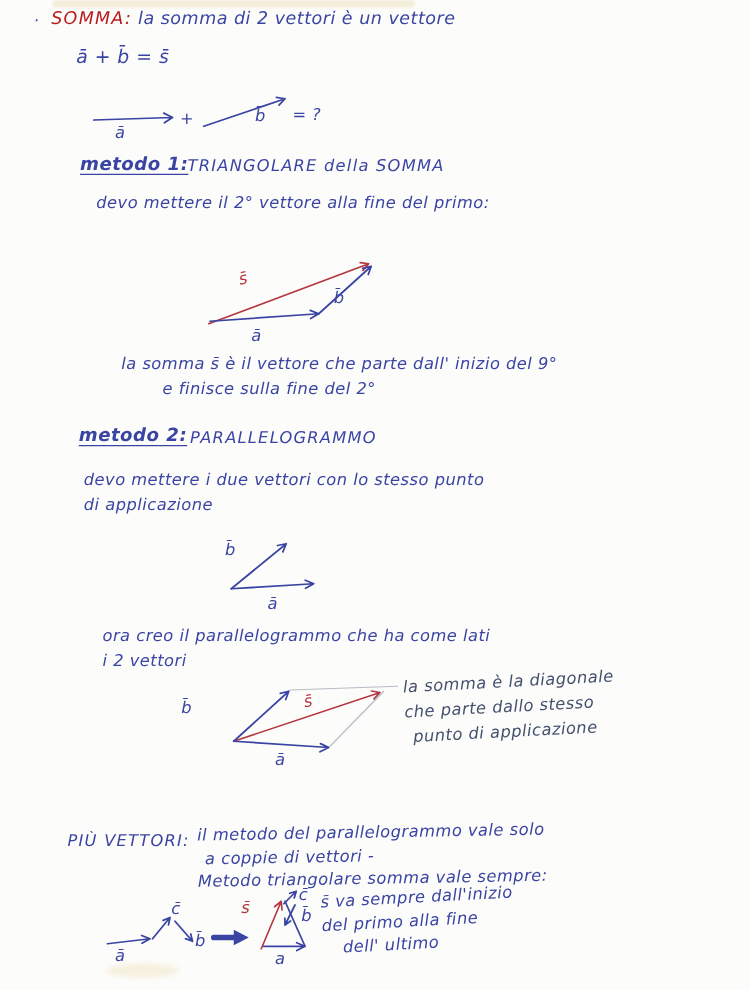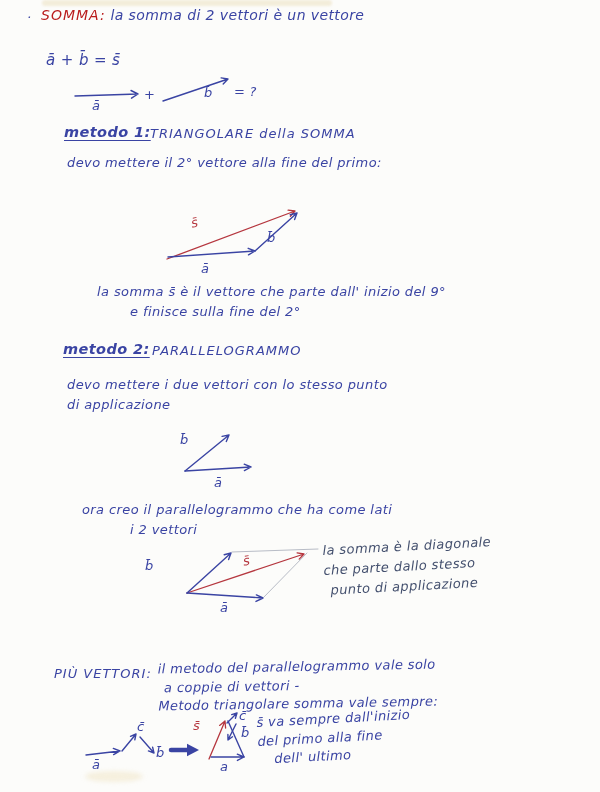--- a/index.html
+++ b/index.html
@@ -38,34 +38,34 @@
 
   <div class="smudge-top"></div>
   <div class="smudge-bottom"></div>
 
   <div class="abs sm" style="left:27px;top:10px;">·</div>
   <div class="abs" style="left:41px;top:7px;">
     <span class="red caps">SOMMA:</span>
     <span>la somma di 2 vettori è un vettore</span>
   </div>
 
-  <div class="abs lg" style="left:46px;top:36px;margin-top:15px;">ā + b̄ = s̄</div>
+  <div class="abs lg" style="left:61px;top:36px;">ā + b̄ = s̄</div>
 
   <svg style="left:70px;top:70px;" width="200" height="42" viewBox="0 0 200 42">
     <path class="sb" d="M5 26 L68 24 M61 20.5 L68 24 L61.5 28.2"></path>
     <text x="22" y="40">ā</text>
     <text x="74" y="29" font-size="15">+</text>
     <path class="sb" d="M93 31 L158 9 M153.2 14.1 L158 9 L151.1 7.9"></path>
     <text x="134" y="27">b̄</text>
     <text x="164" y="26" font-size="15">= ?</text>
   </svg>
 
   <div class="abs u" style="left:64px;top:124px;font-size:14.5px;">metodo 1:</div>
   <div class="abs sm caps" style="left:150px;top:126px;">TRIANGOLARE della SOMMA</div>
-  <div class="abs sm" style="left:67px;top:155px;">devo mettere il 2° vettore alla fine del primo:</div>
+  <div class="abs sm" style="left:77px;top:155px;">devo mettere il 2° vettore alla fine del primo:</div>
 
   <svg style="left:155px;top:200px;" width="160" height="80" viewBox="0 0 160 80">
     <path class="sr" d="M12 59 L140 11 M135.4 16.3 L140 11 L133.1 10.1"></path>
     <path class="sb" d="M13 57 L100 51 M93.2 48.3 L100 51 L93.5 54.8"></path>
     <path class="sb" d="M100 51 L142 13 M139.6 19.6 L142 13 L135.2 14.7"></path>
     <text class="redt" x="36" y="27" transform="rotate(-12 40 23)">s̄</text>
     <text x="112" y="42">b̄</text>
     <text x="46" y="73">ā</text>
   </svg>
 
@@ -78,21 +78,21 @@
   <div class="abs sm" style="left:67px;top:397px;">di applicazione</div>
 
   <svg style="left:170px;top:424px;" width="100" height="68" viewBox="0 0 100 68">
     <path class="sb" d="M15 47 L59 11 M56.3 17.5 L59 11 L52.1 12.4"></path>
     <path class="sb" d="M15 47 L81 43 M74.2 40.2 L81 43 L74.4 46.6"></path>
     <text x="10" y="20">b̄</text>
     <text x="44" y="63">ā</text>
   </svg>
 
   <div class="abs sm" style="left:82px;top:502px;">ora creo il parallelogrammo che ha come lati</div>
-  <div class="abs sm" style="left:82px;top:522px;margin-left:48px;">i 2 vettori</div>
+  <div class="abs sm" style="left:82px;top:522px;">i 2 vettori</div>
 
   <svg style="left:140px;top:538px;" width="205" height="82" viewBox="0 0 205 82">
     <path class="sp" d="M92 14 L178 11"></path>
     <path class="sp" d="M124 59 L167 15"></path>
     <path class="sr" d="M47 55 L164 16 M159.2 21.1 L164 16 L157.1 14.8"></path>
     <path class="sb" d="M47 55 L91 15 M88.6 21.6 L91 15 L84.2 16.7"></path>
     <path class="sb" d="M47 55 L123 60 M116.4 56.9 L123 60 L116 63.4"></path>
     <text x="5" y="32">b̄</text>
     <text class="redt" x="103" y="27" transform="rotate(-10 108 23)">s̄</text>
     <text x="80" y="74">ā</text>

